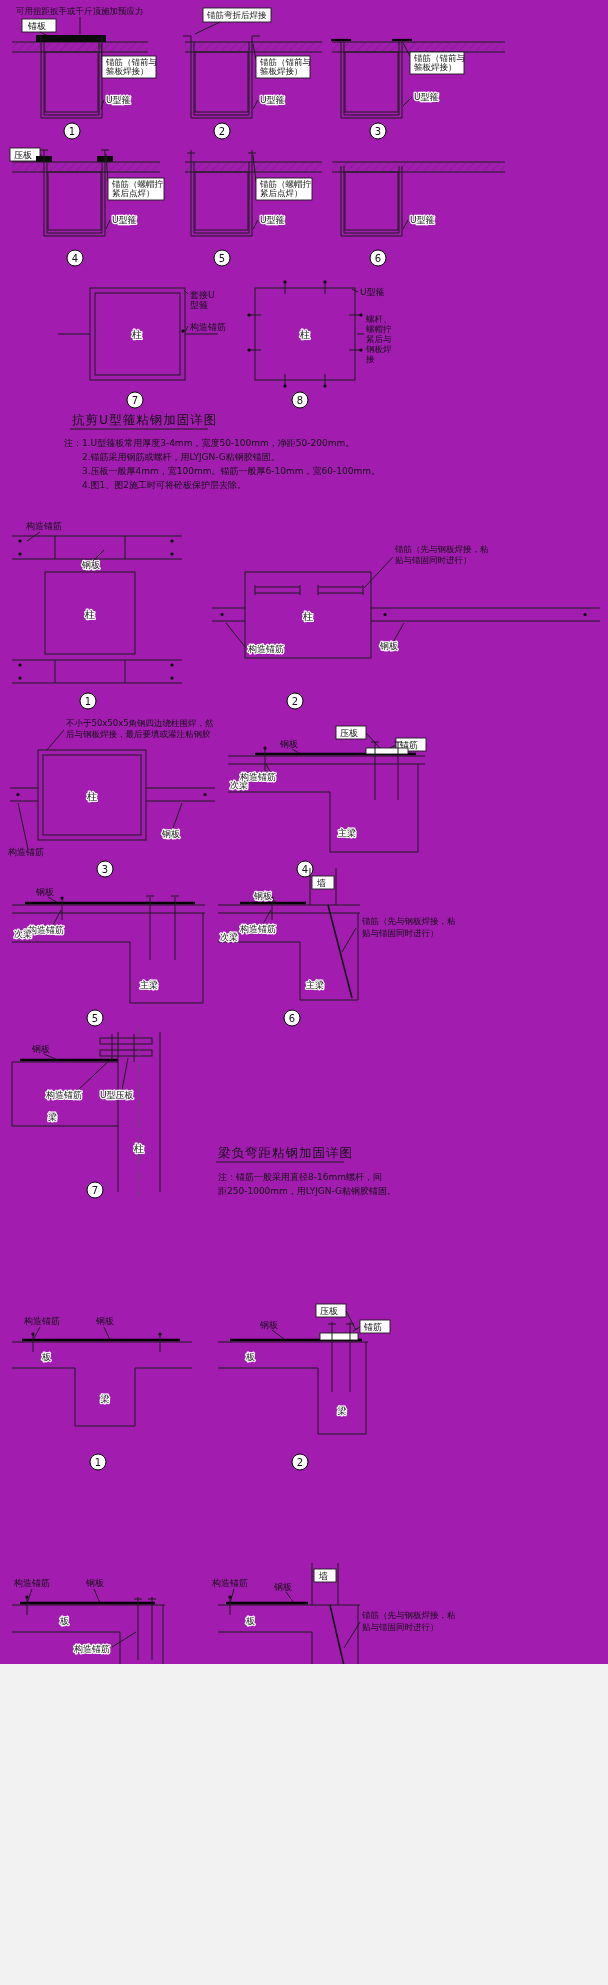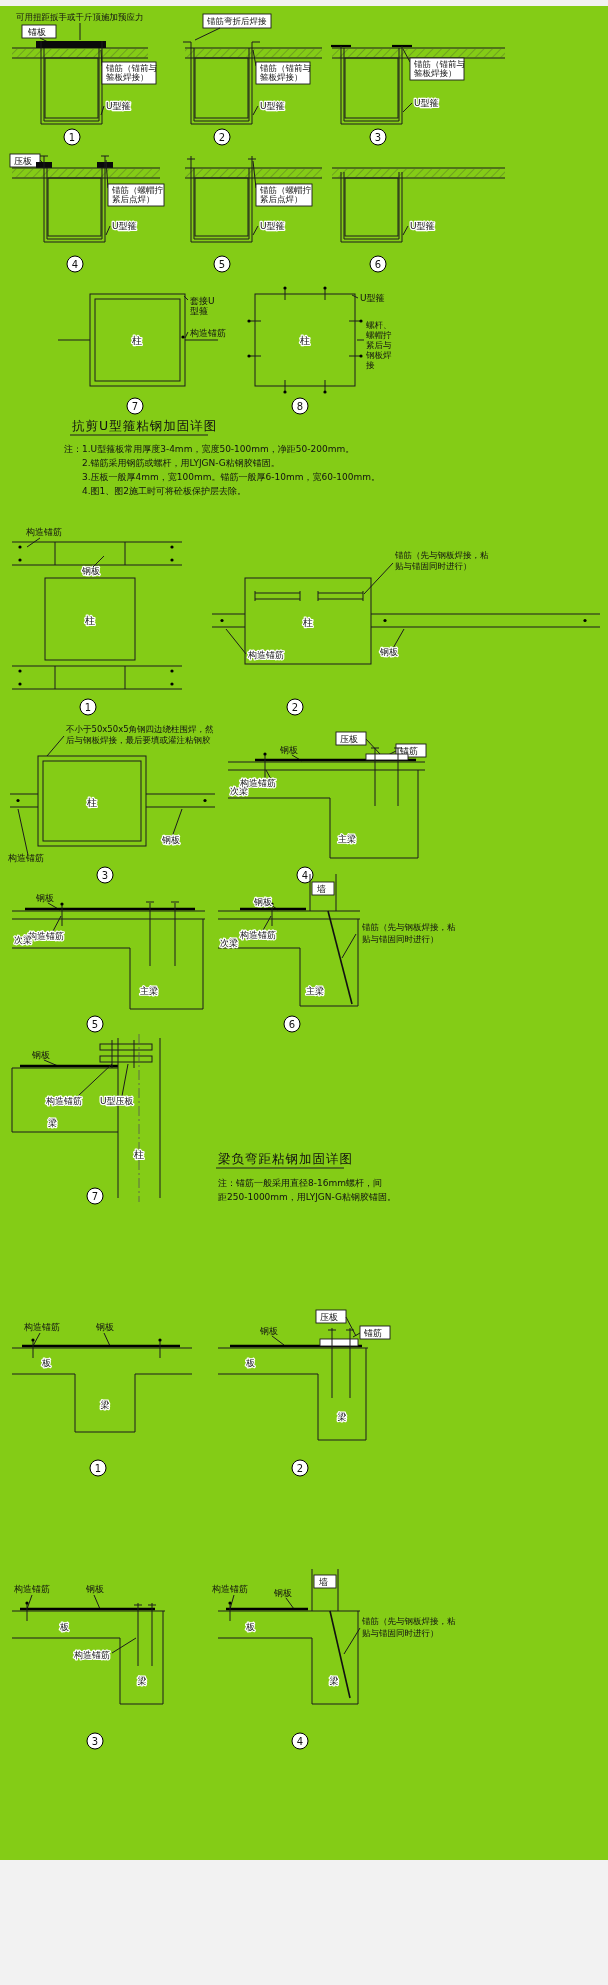--- a/index.html
+++ b/index.html
@@ -1,16 +1,16 @@
 <!DOCTYPE html>
 <html><head>
 <meta charset="utf-8">
 <style>
   html,body{margin:0;padding:0;background:#f2f2f2}
-  .sheet{width:608px;height:1854px;background:#84cc16;margin:6px auto;position:relative;font-family:"DejaVu Sans",sans-serif}
+  .sheet{width:608px;height:1664px;background:#a21caf;margin:0 auto;position:relative;font-family:"DejaVu Sans",sans-serif}
   svg{display:block}
   .ln{stroke:#1c1c1c;stroke-width:1;fill:none}
   .ln2{stroke:#111;stroke-width:1.6;fill:none}
   .bar{stroke:#000;stroke-width:2.2;fill:none}
   .thk{stroke:#000;stroke-width:2.6;fill:none}
   .cl{stroke:#555;stroke-width:.8;stroke-dasharray:10 3 2 3;fill:none}
   .boxr{fill:#fff;stroke:#1c1c1c;stroke-width:.9}
   .solid{fill:#0a0a0a;stroke:none}
   .dot{fill:#000;stroke:none}
   text{fill:#111;font-family:"DejaVu Sans",sans-serif}

